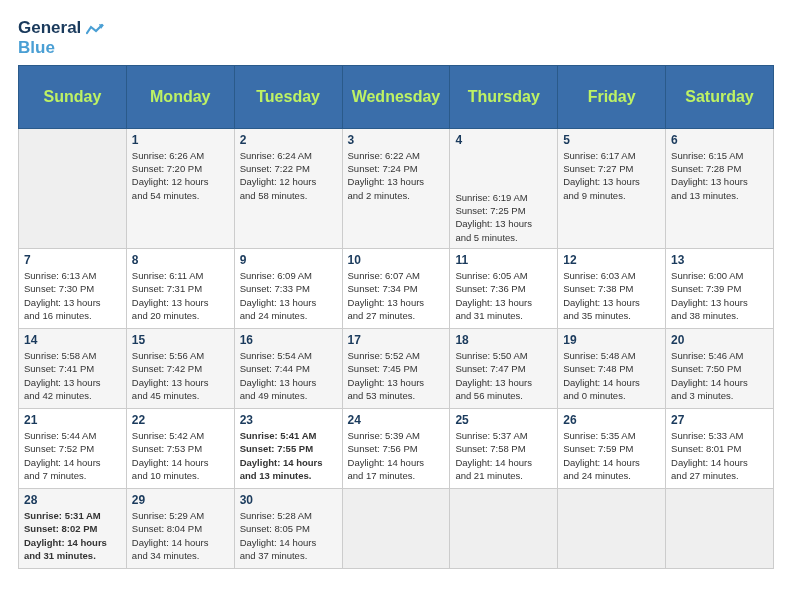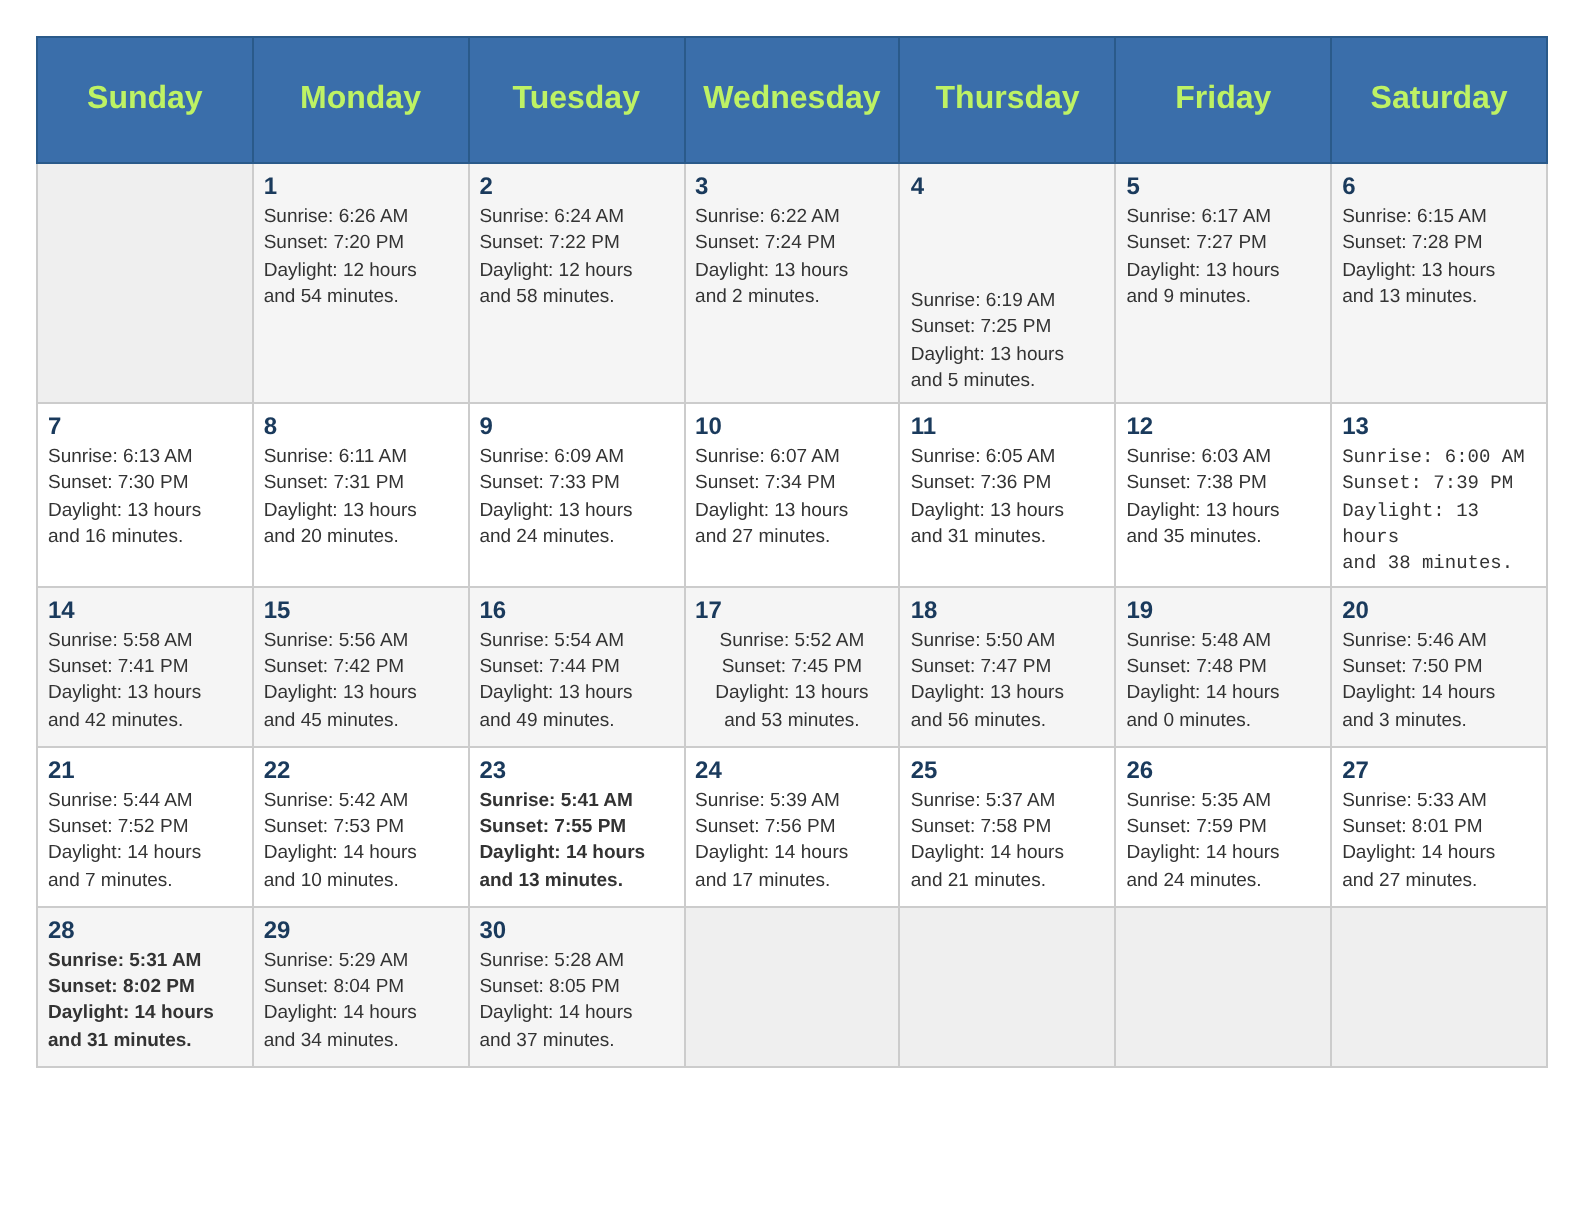--- a/index.html
+++ b/index.html
@@ -80,20 +80,39 @@
     .day-info {
       font-size: 9.5px;
       color: #333;
       line-height: 1.4;
     }
   </style>
 </head>
 <body>
 
 <div class="page">
+  <div class="header">
+    <div class="logo">
+  <div style="display:flex;align-items:center;gap:2px;">
+    <div>
+      <div style="font-size:17px;font-weight:bold;color:#1a3a5c;line-height:1.2;">General
+        <svg width="18" height="12" style="vertical-align:middle;">
+          <polyline points="1,10 5,4 10,8 16,2" stroke="#4a9fd4" stroke-width="2.2" fill="none" stroke-linecap="round"></polyline>
+          <polygon points="13,1 18,2 15,6" fill="#4a9fd4"></polygon>
+        </svg>
+      </div>
+      <div style="font-size:17px;font-weight:bold;color:#4a9fd4;line-height:1.2;">Blue</div>
+    </div>
+  </div>
+</div>
+    <div class="title-block">
+      <div class="main-title"></div>
+      <div class="subtitle"></div>
+    </div>
+  </div>
 
   <table>
     <thead>
       <tr>
       <th>Sunday</th>
           <th>Monday</th>
           <th>Tuesday</th>
           <th>Wednesday</th>
           <th>Thursday</th>
           <th>Friday</th>
@@ -184,21 +203,21 @@
           </td>
           <td>
             <span class="day-number">12</span>
             <div class="day-info" style="white-space: pre-line;">Sunrise: 6:03 AM
 Sunset: 7:38 PM
 Daylight: 13 hours
 and 35 minutes.</div>
           </td>
           <td>
             <span class="day-number">13</span>
-            <div class="day-info" style="white-space: pre-line; font-family: Liberation Mono, monospace;">Sunrise: 6:00 AM
+            <div class="day-info" style="white-space: pre-line;">Sunrise: 6:00 AM
 Sunset: 7:39 PM
 Daylight: 13 hours
 and 38 minutes.</div>
           </td>
         </tr>
         <tr>
           <td>
             <span class="day-number">14</span>
             <div class="day-info" style="white-space: pre-line;">Sunrise: 5:58 AM
 Sunset: 7:41 PM
@@ -214,21 +233,21 @@
           </td>
           <td>
             <span class="day-number">16</span>
             <div class="day-info" style="white-space: pre-line;">Sunrise: 5:54 AM
 Sunset: 7:44 PM
 Daylight: 13 hours
 and 49 minutes.</div>
           </td>
           <td>
             <span class="day-number">17</span>
-            <div class="day-info" style="white-space: pre-line; text-align: center;">Sunrise: 5:52 AM
+            <div class="day-info" style="white-space: pre-line;">Sunrise: 5:52 AM
 Sunset: 7:45 PM
 Daylight: 13 hours
 and 53 minutes.</div>
           </td>
           <td>
             <span class="day-number">18</span>
             <div class="day-info" style="white-space: pre-line;">Sunrise: 5:50 AM
 Sunset: 7:47 PM
 Daylight: 13 hours
 and 56 minutes.</div>

